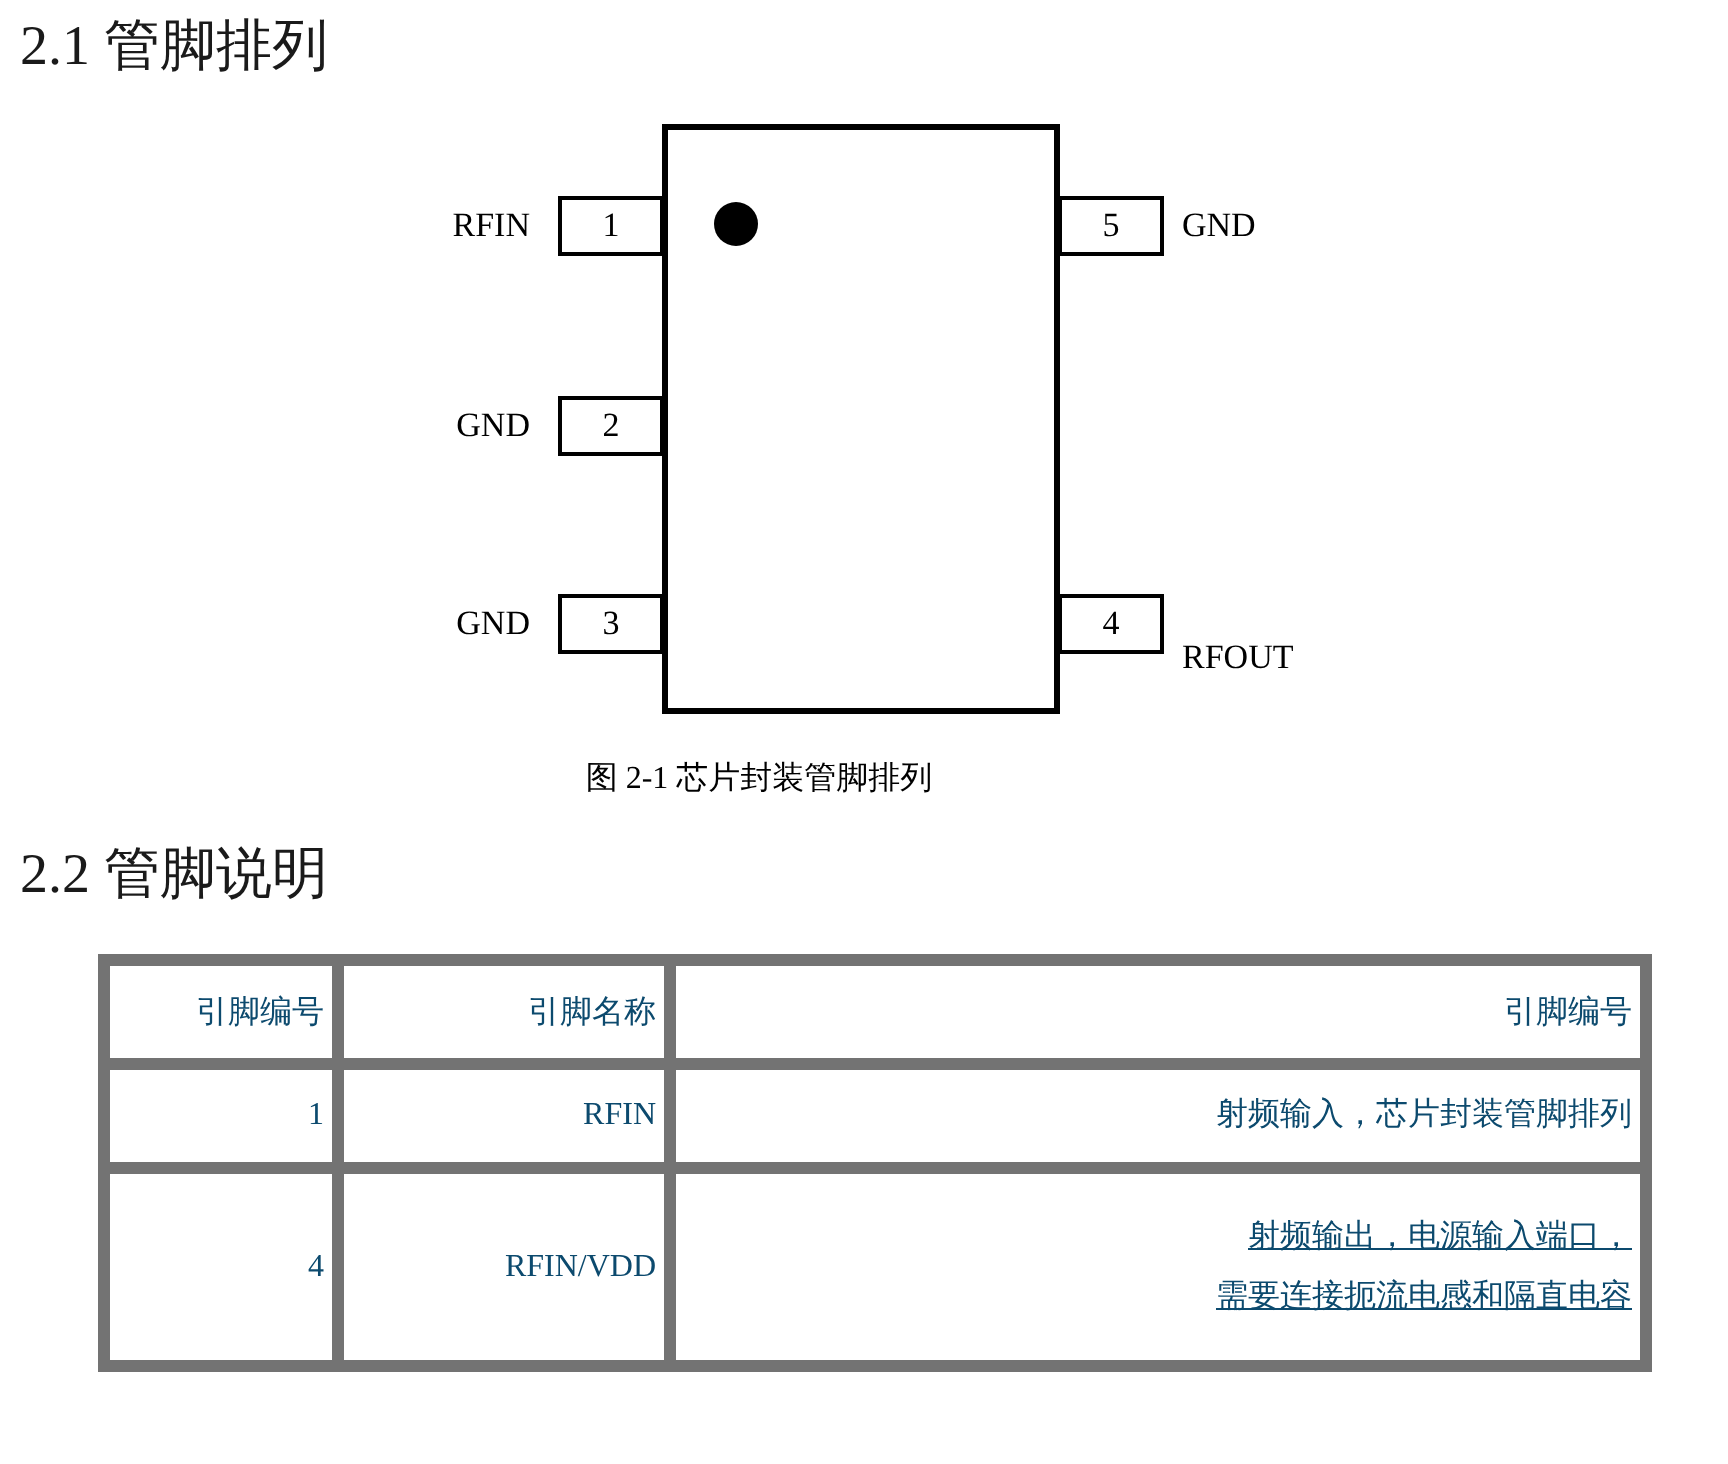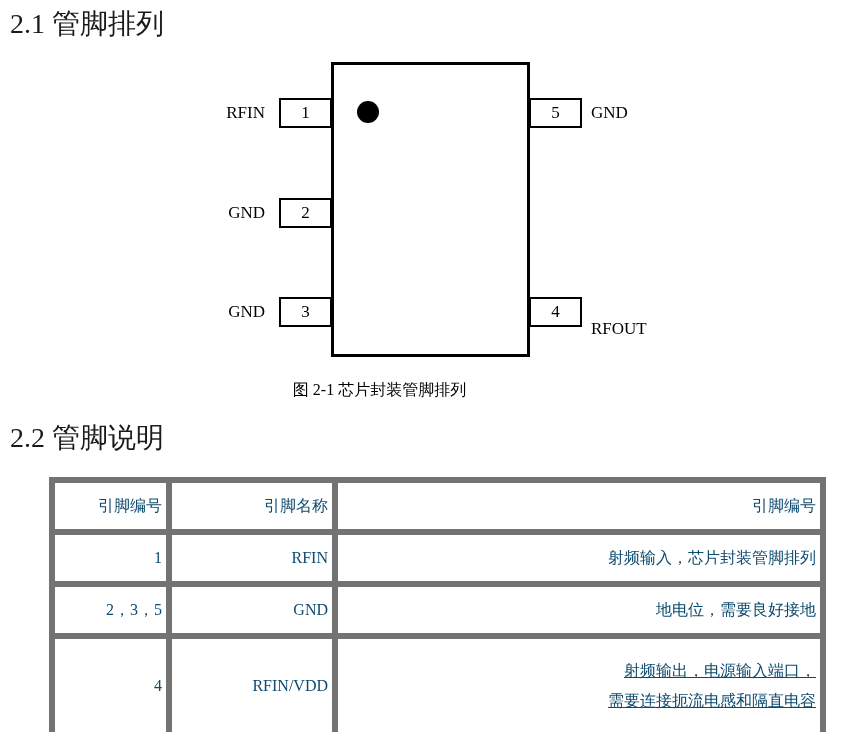--- a/index.html
+++ b/index.html
@@ -183,27 +183,20 @@
     </tr>
 
     <tr class="data-row">
       <td>1</td>
       <td>RFIN</td>
       <td>
         <span class="desc-line">射频输入，芯片封装管脚排列</span>
       </td>
     </tr>
 
-    <tr class="data-row">
-      <td>2，3，5</td>
-      <td>GND</td>
-      <td>
-        <span class="desc-line">地电位，需要良好接地</span>
-      </td>
-    </tr>
 
     <tr class="data-row tall">
       <td>4</td>
       <td>RFIN/VDD</td>
       <td class="desc-multi">
         <span class="desc-line">射频输出，电源输入端口，</span>
         <span class="desc-line">需要连接扼流电感和隔直电容</span>
       </td>
     </tr>
   </tbody>

